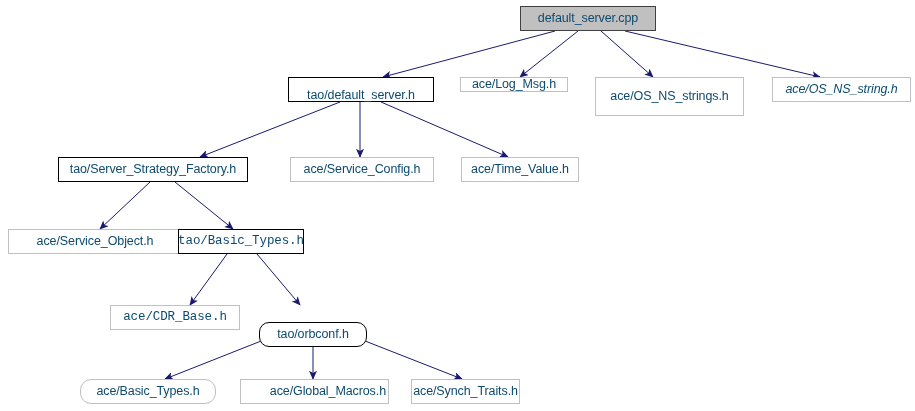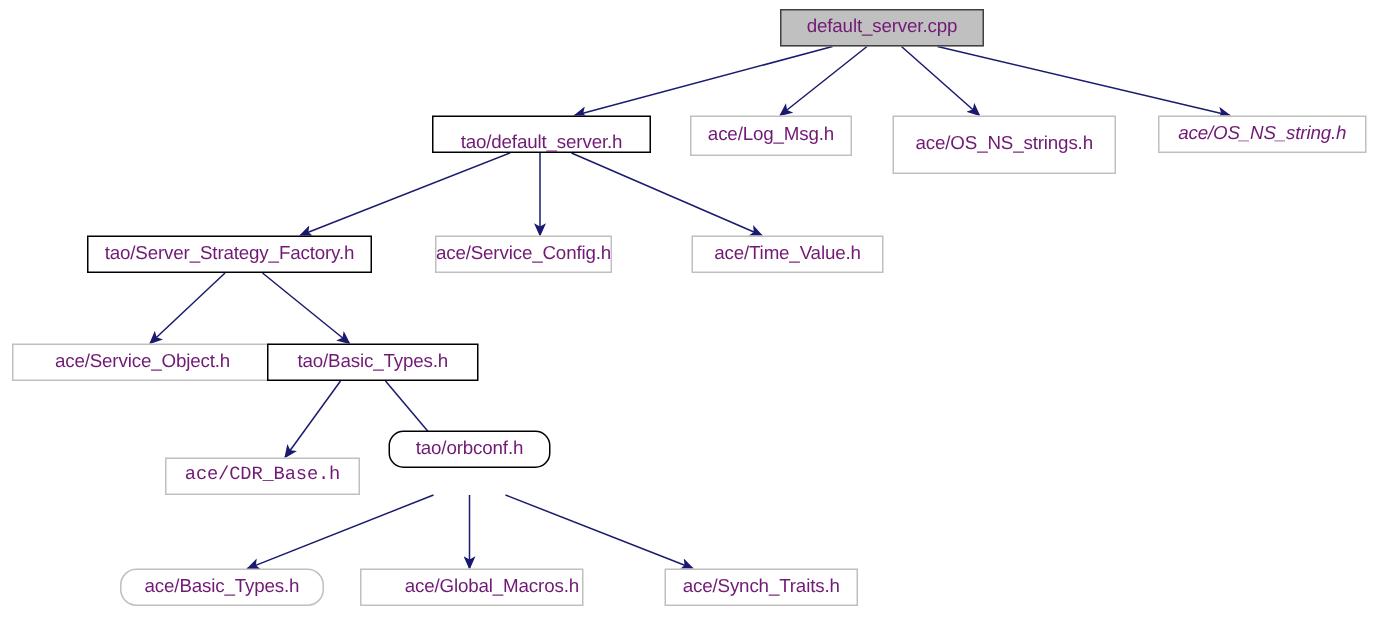--- a/index.html
+++ b/index.html
@@ -26,21 +26,21 @@
     height: 411px;
   }
   .node-box {
     position: absolute;
     box-sizing: border-box;
     display: flex;
     align-items: center;
     justify-content: center;
     background: #ffffff;
     border: 1px solid #c0c0c0;
-    color: #701a75;
+    color: #0c4a6e;
     font-family: "Liberation Sans", sans-serif;
     font-size: 12.5px;
     line-height: 1;
     white-space: nowrap;
     letter-spacing: -0.1px;
   }
   .node-box.thick {
     border: 1.6px solid #000000;
   }
   .node-box.root {
@@ -80,53 +80,53 @@
         <line x1="337" y1="330" x2="462" y2="379" stroke="#1a1a6e" stroke-width="1" marker-end="url(#arrowhead)"></line>
       </g>
   </svg>
   <div id="nodes-layer">
       <div class="node-box root" style="left: 520px; top: 6px; width: 136px; height: 25px;">
         <span class="node-label">default_server.cpp</span>
       </div>
       <div class="node-box thick" style="left: 288px; top: 77px; width: 146px; height: 25px; align-items: flex-end;">
         <span class="node-label">tao/default_server.h</span>
       </div>
-      <div class="node-box " style="left: 460px; top: 77px; width: 108px; height: 27px;">
+      <div class="node-box " style="left: 460px; top: 77px; width: 108px; height: 15px;">
         <span class="node-label">ace/Log_Msg.h</span>
       </div>
       <div class="node-box " style="left: 595px; top: 77px; width: 149px; height: 39px;">
         <span class="node-label">ace/OS_NS_strings.h</span>
       </div>
       <div class="node-box " style="left: 772px; top: 77px; width: 139px; height: 25px; font-style: italic;">
         <span class="node-label">ace/OS_NS_string.h</span>
       </div>
       <div class="node-box thick" style="left: 58px; top: 157px; width: 190px; height: 25px; align-items: center;">
         <span class="node-label">tao/Server_Strategy_Factory.h</span>
       </div>
-      <div class="node-box " style="left: 290px; top: 157px; width: 118px; height: 25px;">
+      <div class="node-box " style="left: 290px; top: 157px; width: 144px; height: 25px;">
         <span class="node-label">ace/Service_Config.h</span>
       </div>
-      <div class="node-box " style="left: 461px; top: 157px; width: 128px; height: 25px;">
+      <div class="node-box " style="left: 461px; top: 157px; width: 118px; height: 25px;">
         <span class="node-label">ace/Time_Value.h</span>
       </div>
       <div class="node-box " style="left: 8px; top: 229px; width: 174px; height: 25px;">
         <span class="node-label">ace/Service_Object.h</span>
       </div>
-      <div class="node-box thick" style="left: 178px; top: 229px; width: 141px; height: 25px;">
+      <div class="node-box thick" style="left: 178px; top: 229px; width: 126px; height: 25px; font-family: Liberation Mono, monospace;">
         <span class="node-label">tao/Basic_Types.h</span>
       </div>
       <div class="node-box " style="left: 110px; top: 305px; width: 130px; height: 25px; font-family: Liberation Mono, monospace;">
         <span class="node-label">ace/CDR_Base.h</span>
       </div>
-      <div class="node-box thick" style="left: 259px; top: 287px; width: 108px; height: 25px; border-radius: 10px;">
+      <div class="node-box thick" style="left: 259px; top: 322px; width: 108px; height: 25px; border-radius: 10px;">
         <span class="node-label">tao/orbconf.h</span>
       </div>
       <div class="node-box " style="left: 80px; top: 379px; width: 136px; height: 25px; border-radius: 11px;">
         <span class="node-label">ace/Basic_Types.h</span>
       </div>
       <div class="node-box " style="left: 240px; top: 379px; width: 149px; height: 25px; justify-content: flex-end;">
         <span class="node-label">ace/Global_Macros.h</span>
       </div>
-      <div class="node-box " style="left: 411px; top: 379px; width: 129px; height: 25px; margin-left: 32px;">
+      <div class="node-box " style="left: 411px; top: 379px; width: 109px; height: 25px;">
         <span class="node-label">ace/Synch_Traits.h</span>
       </div>
     </div>
 </div>
 
 </body></html>

